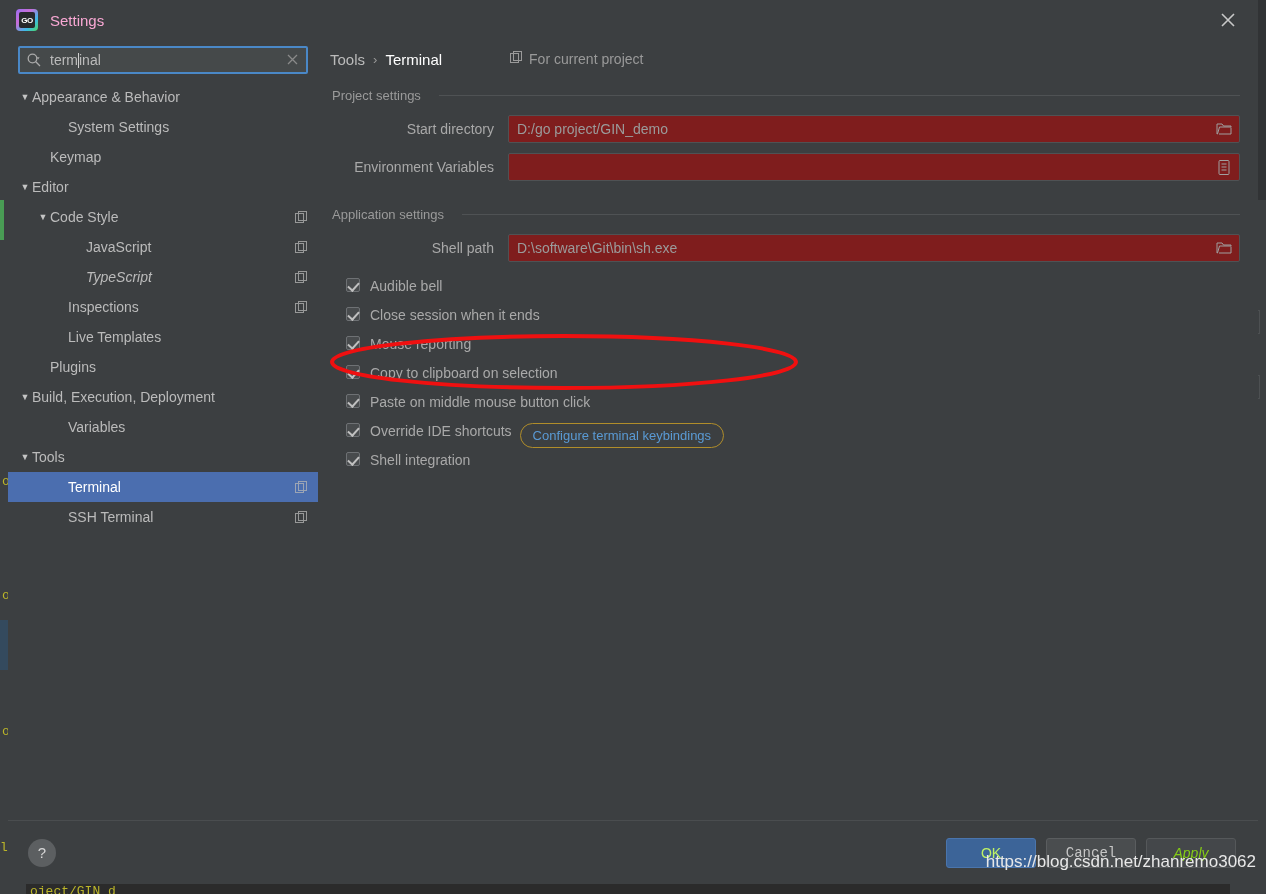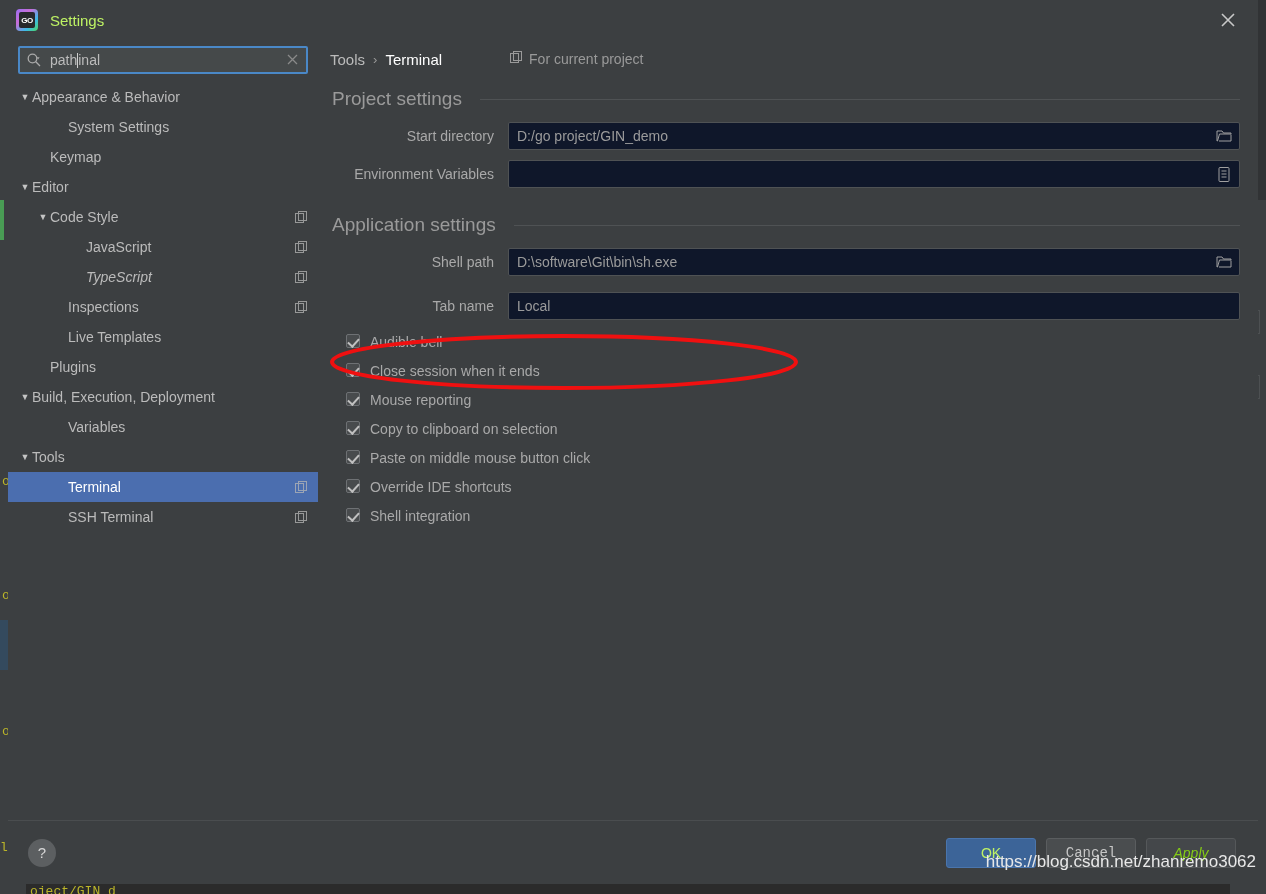--- a/index.html
+++ b/index.html
@@ -41,21 +41,21 @@
     background: linear-gradient(135deg, #9b6ef3 0%, #c86dd7 35%, #3cb9e8 70%, #4cd964 100%);
     flex: 0 0 22px;
   }
   .app-logo::after {
     content: "GO"; position: absolute; left: 3px; top: 3px;
     width: 16px; height: 16px; background: #27282c; border-radius: 2px;
     color: #ffffff; font-size: 8px; font-weight: bold;
     display: flex; align-items: center; justify-content: center;
     letter-spacing: -0.5px;
   }
-  .dialog-title { margin-left: 12px; font-size: 15px; color: #bef264; }
+  .dialog-title { margin-left: 12px; font-size: 15px; color: #f9a8d4; }
   .close-btn {
     position: absolute; right: 14px; top: 4px; width: 32px; height: 32px;
     display: flex; align-items: center; justify-content: center;
     color: #c8c8c8; font-size: 20px; line-height: 1; cursor: pointer;
   }
 
   
   .dialog-body { flex: 1 1 auto; display: flex; min-height: 0; }
 
   
@@ -110,31 +110,31 @@
   .crumb.current { color: #ffffff; }
   .for-project {
     margin-left: 68px; display: flex; align-items: center; gap: 6px;
     font-size: 14px; color: #9a9a9a;
   }
 
   .content { flex: 1 1 auto; padding: 10px 18px 0 14px; overflow: hidden; position: relative; }
 
   .group-header {
     display: flex; align-items: center; gap: 18px;
-    font-size: 19px; color: #9a9a9a; margin-bottom: 12px;
+    font-size: 13px; color: #9a9a9a; margin-bottom: 12px;
   }
   .group-line { flex: 1 1 auto; height: 1px; background: #4f5254; }
 
   .field-row { display: flex; align-items: center; margin-bottom: 10px; }
   .field-label {
     width: 176px; flex: 0 0 176px; text-align: right; padding-right: 14px;
     font-size: 14px; color: #a9a9a9;
   }
   .field-input {
-    flex: 1 1 auto; height: 28px; background: #0f172a;
+    flex: 1 1 auto; height: 28px; background: #7f1d1d;
     border: 1px solid #4f5254; border-radius: 2px;
     display: flex; align-items: center; padding: 0 8px; position: relative;
   }
   .field-text { font-size: 14px; color: #9b9b9b; }
   .field-btn {
     position: absolute; right: 6px; top: 50%; transform: translateY(-50%);
     width: 18px; height: 18px; display: flex; align-items: center; justify-content: center;
     cursor: pointer;
   }
 
@@ -226,21 +226,21 @@
     <div class="sidebar">
       <div class="search-wrap">
         <div class="search-box">
           <span class="search-icon">
             <svg width="16" height="16" viewBox="0 0 16 16" aria-hidden="true">
               <circle cx="6.5" cy="6.5" r="4.3" stroke="#aaaaaa" stroke-width="1.3" fill="none"></circle>
               <path d="M9.8 9.8 L14 14" stroke="#aaaaaa" stroke-width="1.3" fill="none"></path>
               <path d="M13.2 5.2 l3 0 l-1.5 2.4 z" fill="#aaaaaa" transform="translate(-2.6,0)"></path>
             </svg>
           </span>
-          <span class="search-value"><span>path</span><span class="search-caret"></span><span>inal</span></span>
+          <span class="search-value"><span>term</span><span class="search-caret"></span><span>inal</span></span>
           <span class="search-clear">
             <svg width="11" height="11" viewBox="0 0 11 11" aria-hidden="true">
               <path d="M1 1 L10 10 M10 1 L1 10" stroke="#8a8a8a" stroke-width="1.3" fill="none"></path>
             </svg>
           </span>
         </div>
       </div>
       <div class="tree" id="tree-list">
           <div class="tree-row" style="padding-left: 10px;">
             <span class="tree-arrow">▼</span>
@@ -402,26 +402,20 @@
             <span class="field-text">D:\software\Git\bin\sh.exe</span>
             <span class="field-btn">
               <svg width="16" height="14" viewBox="0 0 16 14" aria-hidden="true">
                 <path d="M1 12 L1 2 L6 2 L7.5 4 L15 4 L15 5 L3.5 5 L1.5 12 Z" stroke="#a0a0a0" stroke-width="1" fill="none"></path>
                 <path d="M3 12 L15 12 L15 5.5" stroke="#a0a0a0" stroke-width="1" fill="none"></path>
               </svg>
             </span>
           </div>
         </div>
 
-        <div class="field-row">
-          <div class="field-label">Tab name</div>
-          <div class="field-input">
-            <span class="field-text">Local</span>
-          </div>
-        </div>
 
         <div class="checkbox-list" id="checkbox-list">
             <div class="cb-row">
               <span class="cb-box checked"></span>
               <span class="cb-label">Audible bell</span>
             </div>
             <div class="cb-row">
               <span class="cb-box checked"></span>
               <span class="cb-label">Close session when it ends</span>
             </div>
@@ -433,20 +427,21 @@
               <span class="cb-box checked"></span>
               <span class="cb-label">Copy to clipboard on selection</span>
             </div>
             <div class="cb-row">
               <span class="cb-box checked"></span>
               <span class="cb-label">Paste on middle mouse button click</span>
             </div>
             <div class="cb-row">
               <span class="cb-box checked"></span>
               <span class="cb-label">Override IDE shortcuts</span>
+              <span class="link-pill">Configure terminal keybindings</span>
             </div>
             <div class="cb-row">
               <span class="cb-box checked"></span>
               <span class="cb-label">Shell integration</span>
             </div>
           </div>
 
         <svg class="red-ellipse" width="480" height="64" viewBox="0 0 480 64" style="left:6px; top:252px;">
           <ellipse cx="240" cy="32" rx="232" ry="26" fill="none" stroke="#f01010" stroke-width="4"></ellipse>
         </svg>

